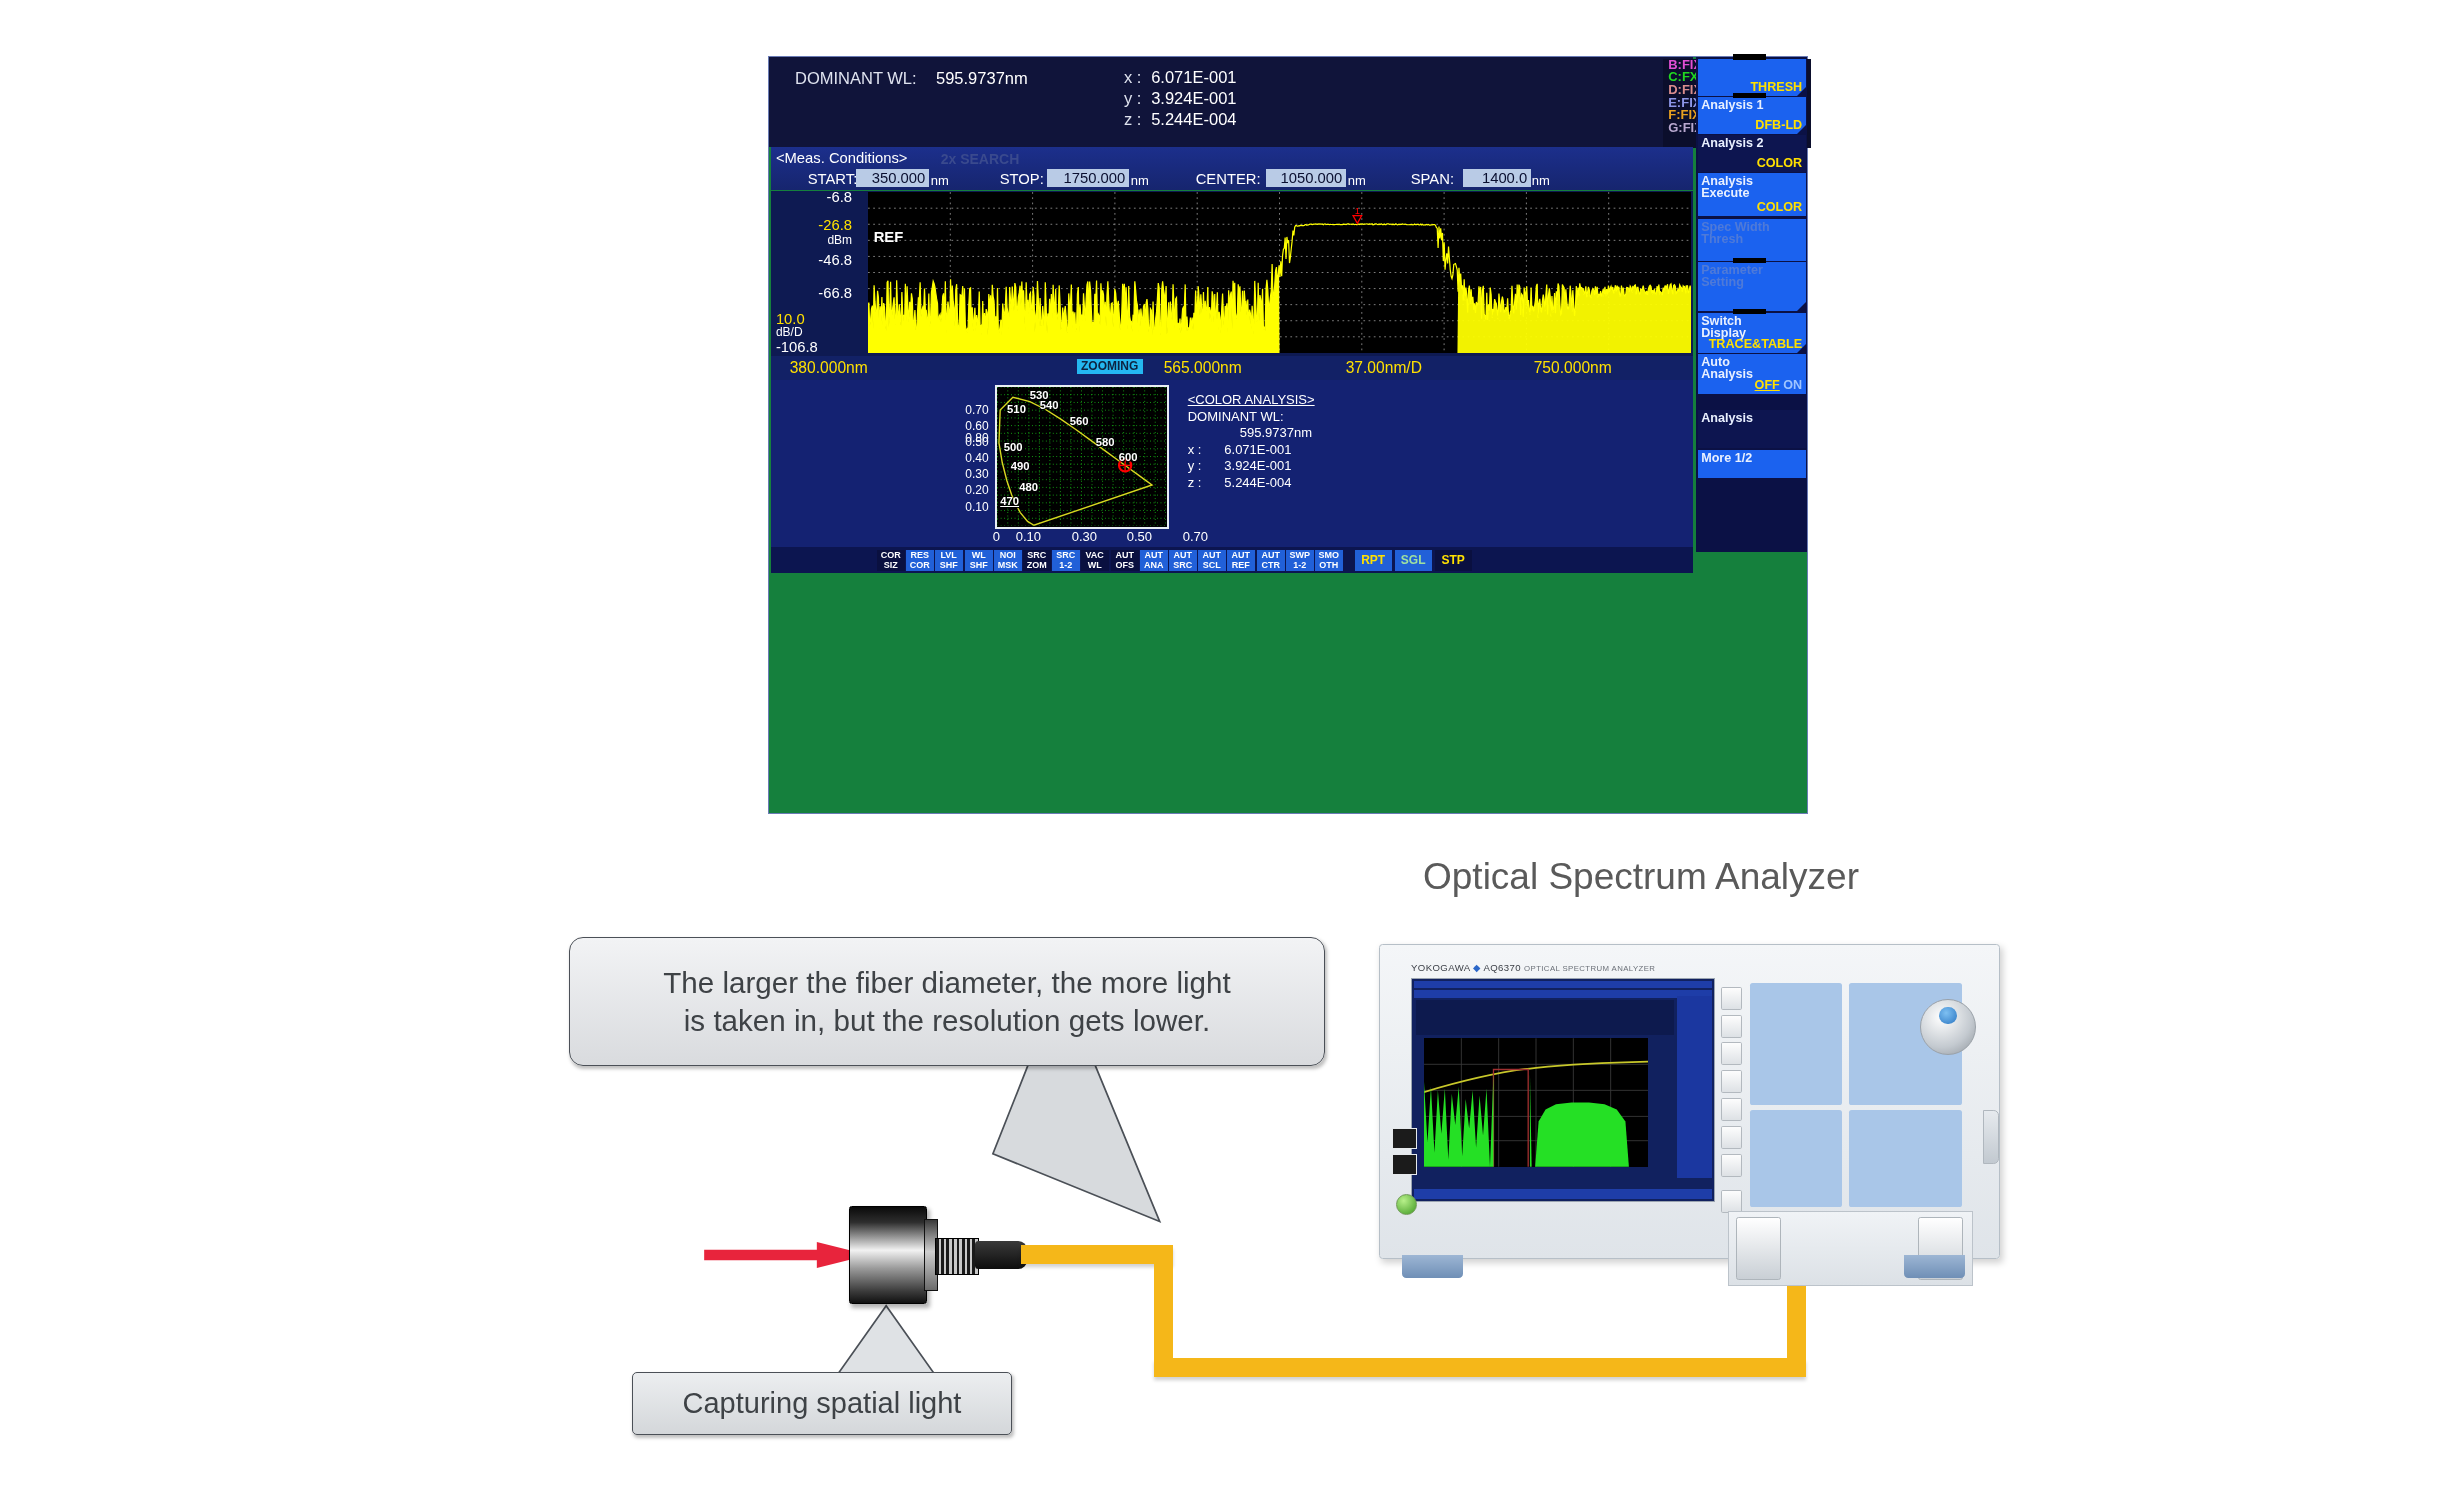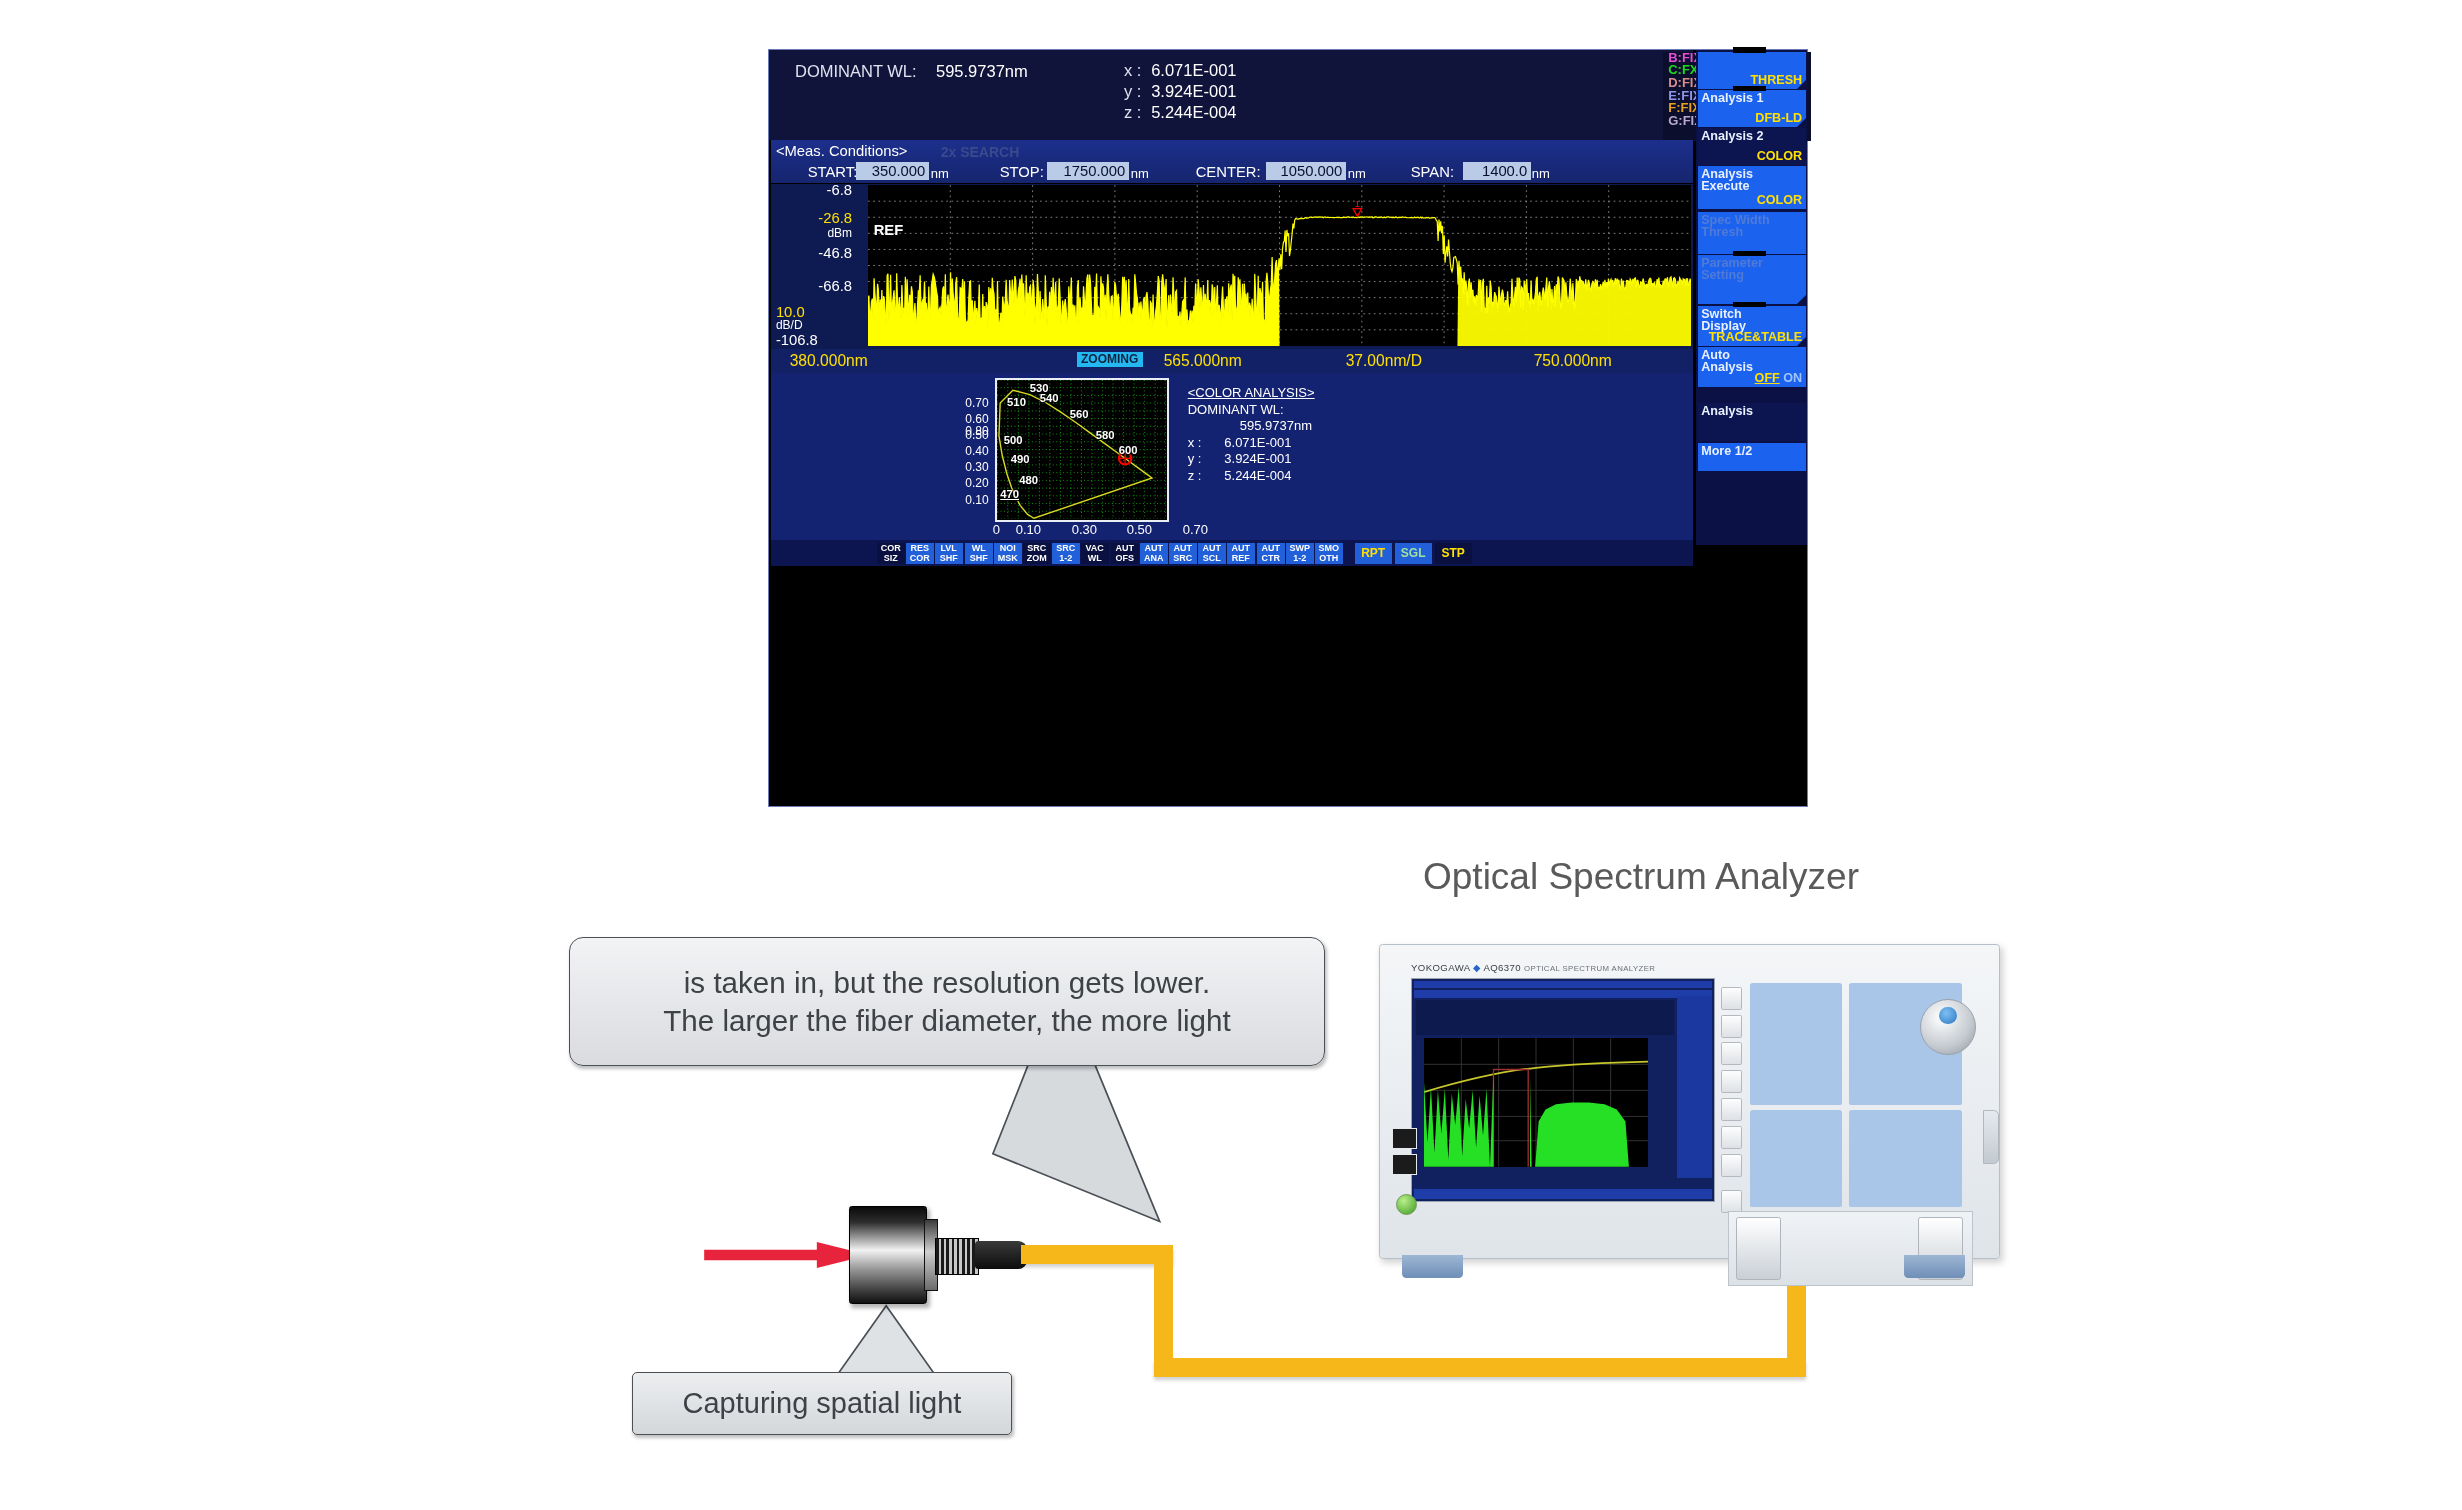--- a/index.html
+++ b/index.html
@@ -1,21 +1,21 @@
 <!DOCTYPE html>
 <html style="font-size:14px"><head>
 <meta charset="utf-8">
 <style>
   html,body{margin:0;padding:0;background:#ffffff;}
   body{width:2462px;height:1511px;position:relative;overflow:hidden;
        font-family:"Liberation Sans",sans-serif;}
 
   
-  #osa{position:absolute;left:768px;top:49px;width:1040px;height:758px;
-       background:#000000;border:0.9px solid #6a7bb5;box-sizing:border-box;}
+  #osa{position:absolute;left:768px;top:56px;width:1040px;height:758px;
+       background:#15803d;border:0.9px solid #6a7bb5;box-sizing:border-box;}
 
   
   .hdr{position:absolute;left:0;top:0;width:924px;height:90px;background:#10143a;}
   .hdr .domwl-lab{position:absolute;left:26px;top:12px;color:#dfe3ef;font-size:16.5px;}
   .hdr .domwl-val{position:absolute;left:167px;top:12px;color:#ffffff;font-size:16.5px;}
   .xyz{position:absolute;left:355px;top:10.4px;font-size:16.5px;color:#ffffff;line-height:21px;}
   .xyz b{display:inline-block;width:22.6px;color:#dfe3ef;font-weight:400;}
 
   
   .tracelist{position:absolute;left:894px;top:1.7px;width:148px;height:89px;background:#0b0e2c;
@@ -515,22 +515,22 @@
 
 <svg style="position:absolute;left:991px;top:1060px;width:313px;height:165px" viewBox="0 0 360 190" width="313" height="165">
   <polygon points="44,2 118,2 194,186 2,108" fill="#d7dadd" stroke="#4b5057" stroke-width="2"></polygon>
 </svg>
 <svg style="position:absolute;left:834px;top:1304px;width:139px;height:78px" viewBox="0 0 160 90" width="139" height="78">
   <polygon points="60,2 118,84 2,84" fill="#dfe2e5" stroke="#4b5057" stroke-width="2"></polygon>
 </svg>
 
 <div class="bubble">
   <div class="txt">
+    <div>The larger the fiber diameter, the more light</div>
     <div>is taken in, but the resolution gets lower.</div>
-    <div>The larger the fiber diameter, the more light</div>
   </div>
 </div>
 
 <div class="label2">
   <div class="txt">Capturing spatial light</div>
 </div>
 
 <svg class="redarrow" viewBox="0 0 190 30">
   <polygon points="0,9 130,9 130,0 190,15 130,30 130,21 0,21" fill="#e8243c"></polygon>
 </svg>

